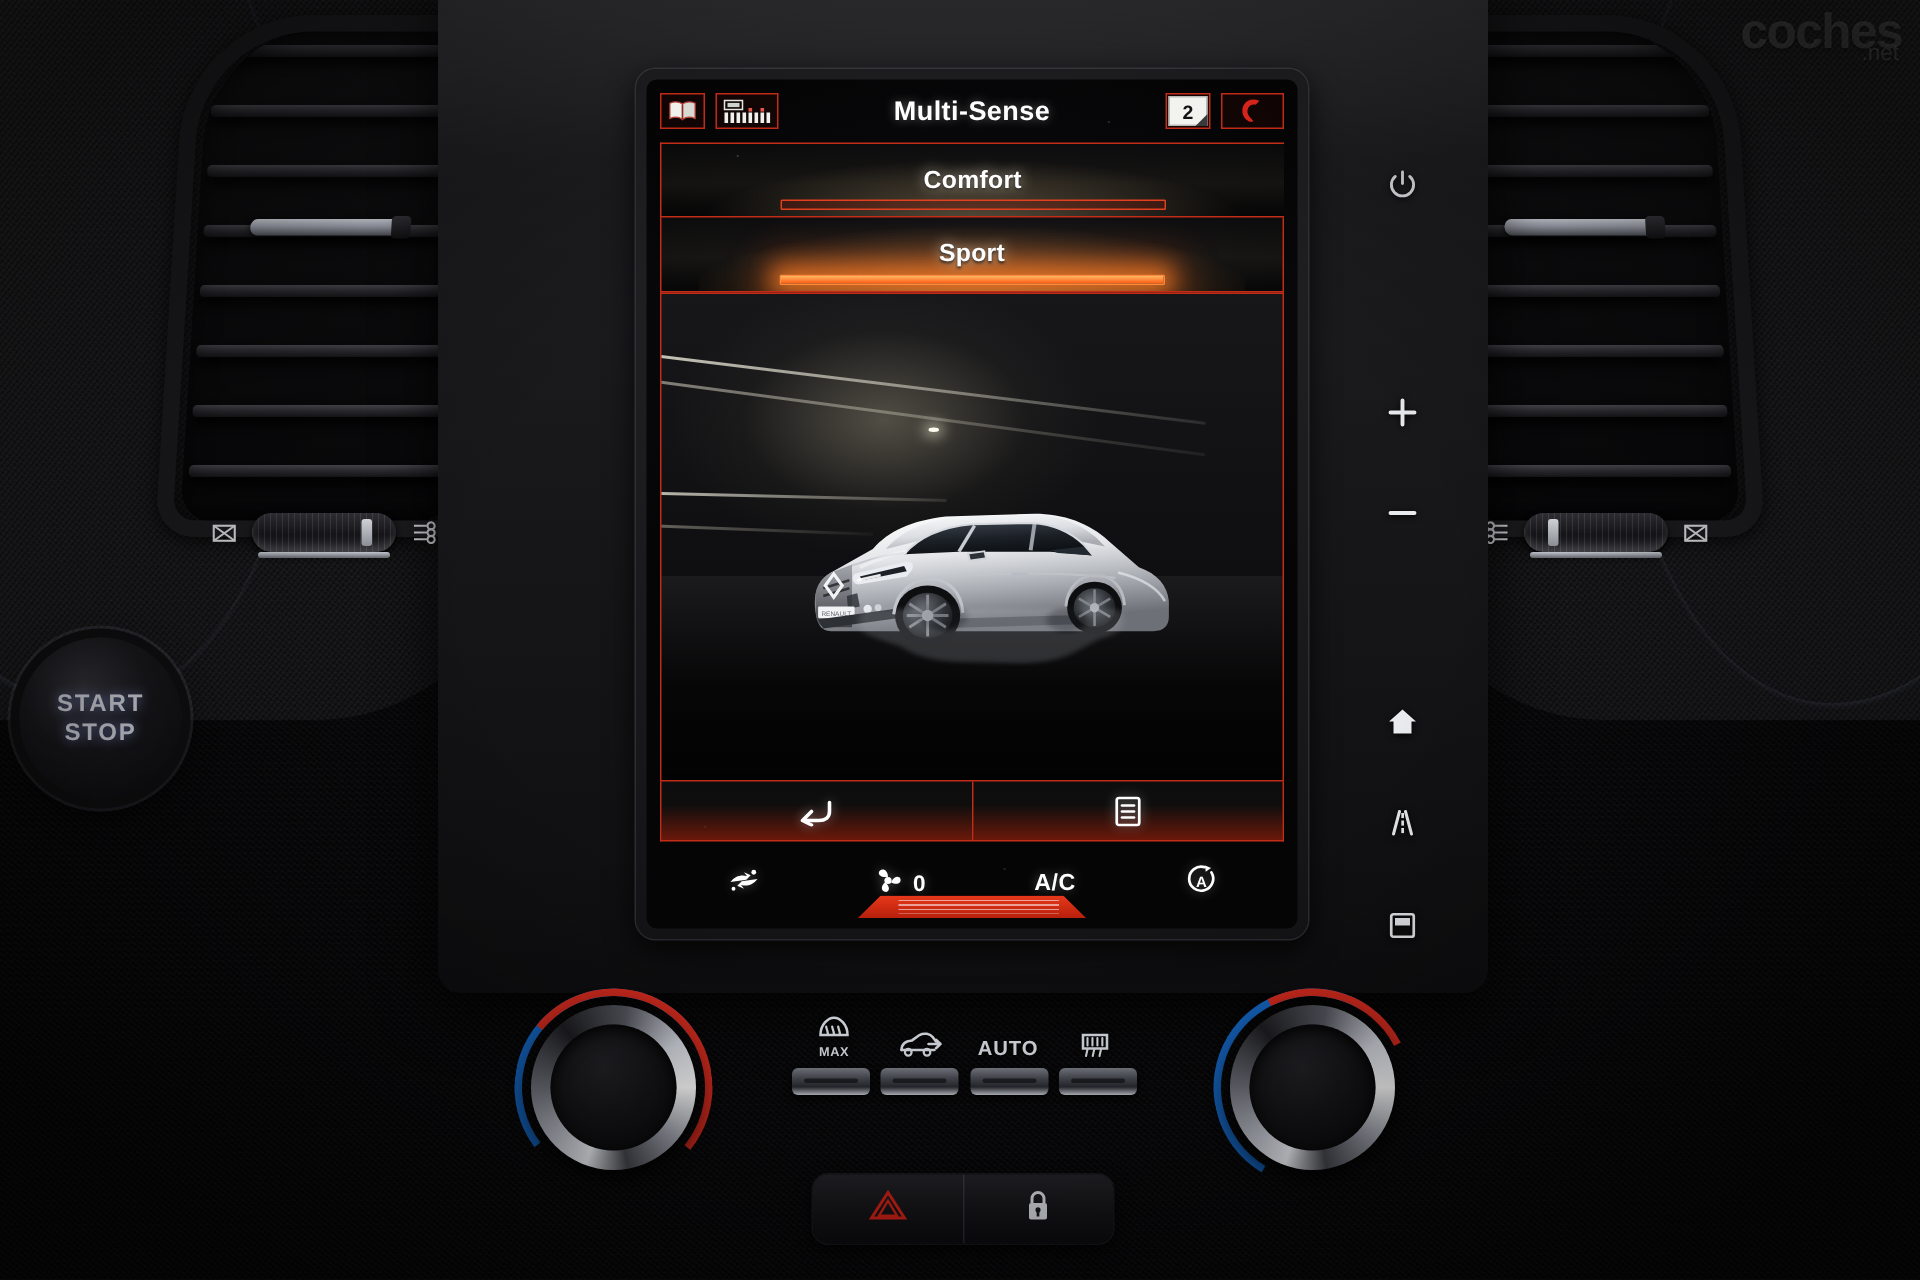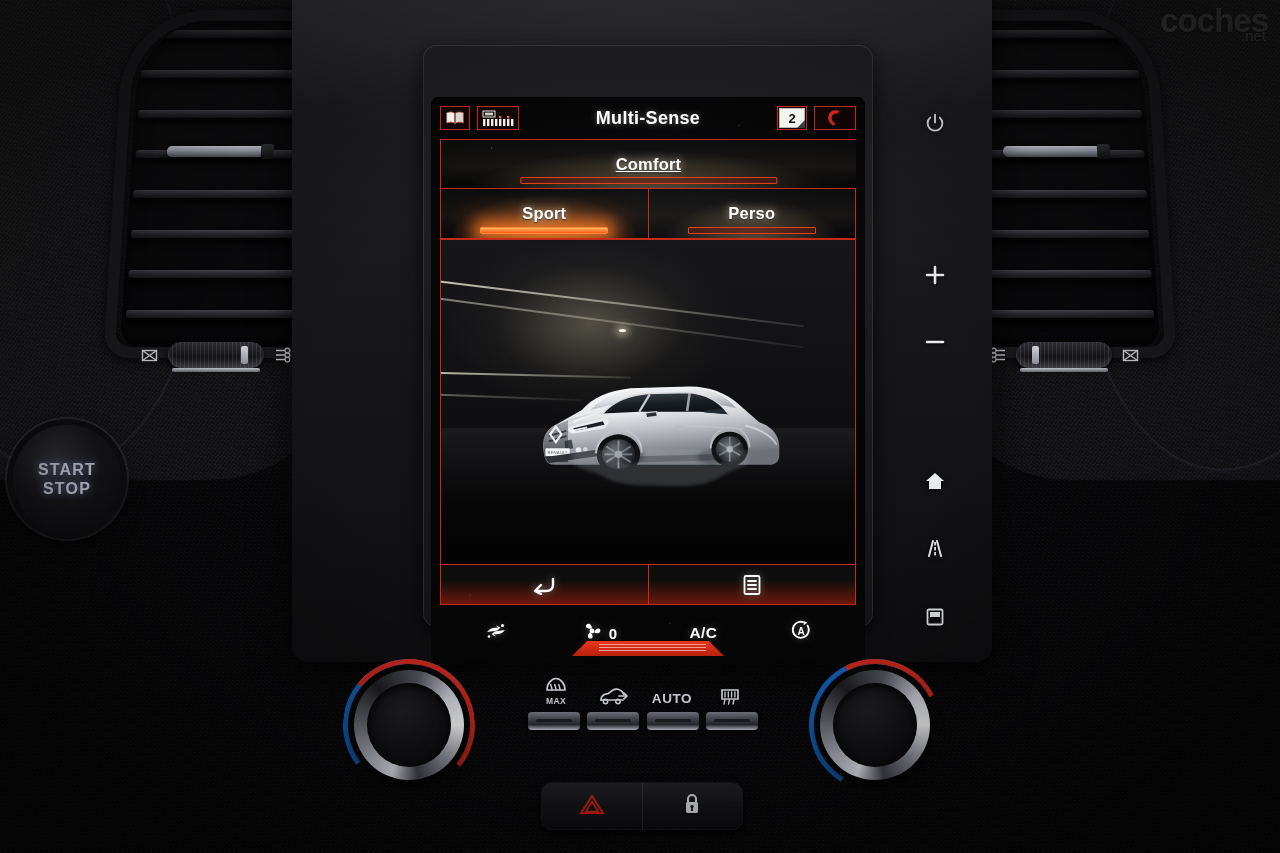--- a/index.html
+++ b/index.html
@@ -157,21 +157,20 @@
     border-radius: 13px;
     box-shadow: 0 0 0 1px rgba(170,175,190,.22), 0 6px 20px rgba(0,0,0,.8);
     padding: 7px;
   }
   .screen {
     position: relative; width: 100%; height: 100%;
     background:
       radial-gradient(ellipse 300px 200px at 52% 30%, #141417 0%, #09090b 60%, #050506 100%);
     border-radius: 7px; overflow: hidden;
     color: #fff;
-    margin-top: 44px;
   }
   .screen-noise {
     position: absolute; inset: 0; pointer-events: none; opacity: .5;
     background-image:
       radial-gradient(circle at 14% 9%,  rgba(255,255,255,.35) 0 .6px, transparent 1px),
       radial-gradient(circle at 71% 5%,  rgba(255,255,255,.30) 0 .6px, transparent 1px),
       radial-gradient(circle at 33% 23%, rgba(255,255,255,.25) 0 .6px, transparent 1px),
       radial-gradient(circle at 88% 31%, rgba(255,255,255,.30) 0 .6px, transparent 1px),
       radial-gradient(circle at 20% 47%, rgba(255,255,255,.22) 0 .6px, transparent 1px),
       radial-gradient(circle at 62% 58%, rgba(255,255,255,.26) 0 .6px, transparent 1px),
@@ -215,21 +214,21 @@
   .modes { position: relative; z-index: 3; padding: 0 9px; }
   .mode-row { display: flex; }
   .mode-row.r1 .mode { flex: 1; }
   .mode {
     position: relative; height: 50px;
     border: 1px solid #c32d18;
     display: flex; align-items: center; justify-content: center;
     background: linear-gradient(180deg, rgba(255,255,255,.02) 0%, rgba(120,110,80,.13) 55%, rgba(0,0,0,.25) 100%);
     overflow: hidden;
   }
-  .mode-row.r1 .mode:first-child { border-right: none; text-decoration: underline; }
+  .mode-row.r1 .mode:first-child { border-right: none; }
   .mode-row.r2 .mode { flex: 1; border-top: none; border-right: none; }
   .mode-row.r2 .mode:last-child { border-right: 1px solid #c32d18; }
   .mode-label {
     font-size: 16.5px; font-weight: 700; letter-spacing: .2px;
     text-shadow: 0 0 9px rgba(255,245,225,.7), 0 1px 2px rgba(0,0,0,.9);
     z-index: 2;
   }
   .mode-glow {
     position: absolute; left: 6%; right: 6%; top: 0; height: 100%;
     background: radial-gradient(ellipse 70% 130% at 50% 115%, rgba(255,215,150,.34) 0%, rgba(255,180,110,0) 72%);
@@ -572,25 +571,20 @@
             <span class="mode-label">Comfort</span>
             <div class="mode-bar"></div>
           </div>
         </div>
         <div class="mode-row r2">
           <div class="mode active">
             <div class="mode-glow"></div>
             <span class="mode-label">Sport</span>
             <div class="mode-bar"></div>
           </div>
-          <div class="mode">
-            <div class="mode-glow"></div>
-            <span class="mode-label">Perso</span>
-            <div class="mode-bar"></div>
-          </div>
         </div>
       </div>
 
       <div class="viewport">
         <div class="streak s1"></div>
         <div class="streak s2"></div>
         <div class="streak s3"></div>
         <div class="streak s4"></div>
         <div class="streak-dot"></div>
         <div class="floor"></div>

